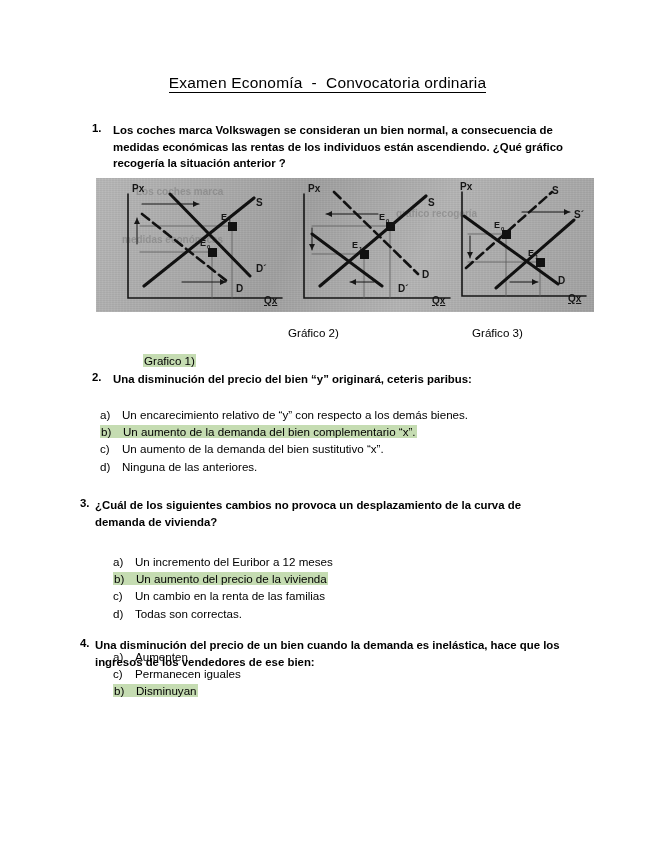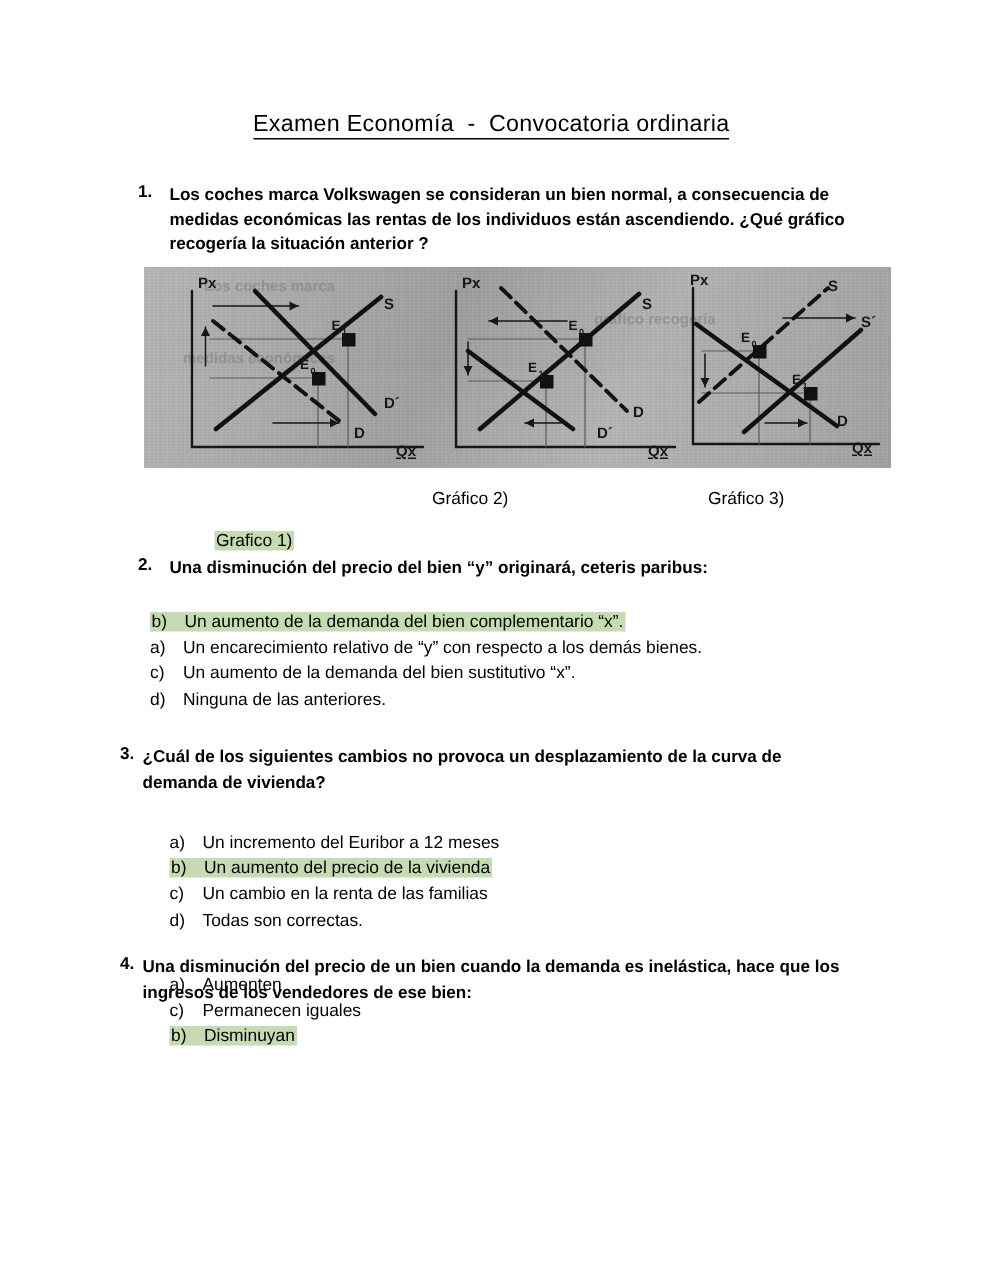--- a/index.html
+++ b/index.html
@@ -240,22 +240,22 @@
   <div class="cap-row">
     <span class="cap hl" style="left:143px;">Grafico 1)</span>
     <span class="cap" style="left:288px;">Gráfico 2)</span>
     <span class="cap" style="left:434px;margin-left:38px;">Gráfico 3)</span>
   </div>
 
   <div class="q-block">
     <div class="q-num-inline" style="left:92px; top:371px;">2.</div>
     <div class="q-text" style="left:113px; top:371px; width:450px;">Una disminución del precio del bien “y” originará, ceteris paribus:</div>
     <div class="options" style="left:100px; top:406px;">
+      <span class="opt"><span class="lbl">a)</span><span>Un encarecimiento relativo de “y” con respecto a los demás bienes.</span></span>
       <span class="opt"><span class="hl"><span class="lbl">b)</span><span>Un aumento de la demanda del bien complementario “x”.</span></span></span>
-      <span class="opt"><span class="lbl">a)</span><span>Un encarecimiento relativo de “y” con respecto a los demás bienes.</span></span>
       <span class="opt"><span class="lbl">c)</span><span>Un aumento de la demanda del bien sustitutivo “x”.</span></span>
       <span class="opt"><span class="lbl">d)</span><span>Ninguna de las anteriores.</span></span>
     </div>
   </div>
 
   <div class="q-block">
     <div class="q-num-inline" style="left:80px; top:497px;">3.</div>
     <div class="q-text" style="left:95px; top:497px; width:468px;">¿Cuál de los siguientes cambios no provoca un desplazamiento de la curva de demanda de vivienda?</div>
     <div class="options" style="left:113px; top:553px;">
       <span class="opt"><span class="lbl">a)</span><span>Un incremento del Euribor a 12 meses</span></span>

